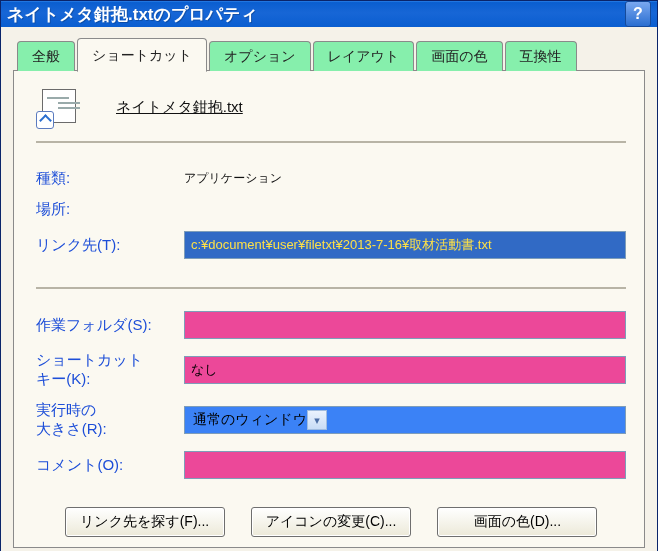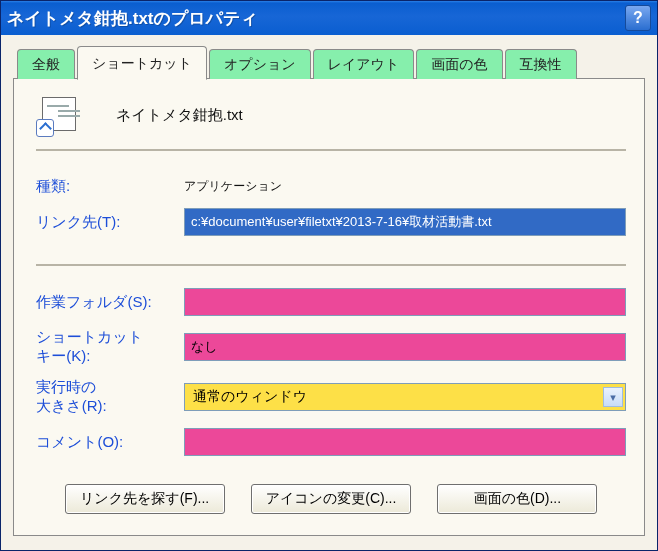--- a/index.html
+++ b/index.html
@@ -108,48 +108,48 @@
   .file-icon .lines::after { top:10px; }
   .file-icon .arrow {
     position:absolute; left:0; bottom:-2px; width:18px; height:18px;
     background:#fff; border:1px solid #5b7bbf; border-radius:3px;
   }
   .file-icon .arrow::after{
     content:""; position:absolute; left:4px; top:4px;
     width:7px;height:7px;border-left:2px solid #2a6ed0;border-top:2px solid #2a6ed0;
     transform:rotate(45deg);
   }
-  .header-name { font-size: 15px; color:#111; }
+  .header-name { font-size: 15px; color:#111;text-decoration:underline; }
   .info-block {
     padding: 14px 0 16px 0;
     border-bottom: 2px solid #b8b4a6;
   }
   .row { display:flex; align-items:center; margin: 12px 0; }
   .row .lbl { width: 148px; font-size:15px; color:#1d4ed8; }
   .row .val { font-size:12px; color:#111; }
   .row .input {
     flex:1;
     height: 28px;
     border:1px solid #7e9db9;
     background:#ec4899;
     font-size:13px;
     padding:2px 6px;
     display:flex;align-items:center;
     overflow:hidden;white-space:nowrap;
   }
   .row .input.selected {
     background:#316ac5;
-    color:#ffffff;
+    color:#fde047;
   }
   .row .select {
     flex:1;
     height: 28px;
     border:1px solid #7e9db9;
-    background:#fde047;
-    display:flex;align-items:center;justify-content:space-between;
+    background:#3b82f6;
+    display:flex;align-items:center;justify-content:flex-start;
     padding:0 2px 0 8px;
     font-size:14px;
   }
   .select .chev {
     width:20px;height:20px;border:1px solid #9fbce0;
     background:linear-gradient(to bottom,#eaf2fd,#c8dcf6);
     display:flex;align-items:center;justify-content:center;
     color:#4b6da5;font-size:11px;
   }
   .btn-row {
@@ -203,20 +203,24 @@
         </div>
         <div class="header-name">ネイトメタ鉗抱.txt</div>
       </div>
 
       <div class="info-block">
         <div class="row">
           <div class="lbl">種類:</div>
           <div class="val">アプリケーション</div>
         </div>
         <div class="row">
+          <div class="lbl">場所:</div>
+          <div class="val"></div>
+        </div>
+        <div class="row">
           <div class="lbl">リンク先(T):</div>
           <div class="input selected">
             <span>c:¥document¥user¥filetxt¥2013-7-16¥取材活動書.txt</span>
           </div>
         </div>
       </div>
 
       <div class="sep-block">
         <div class="row">
           <div class="lbl">作業フォルダ(S):</div>

